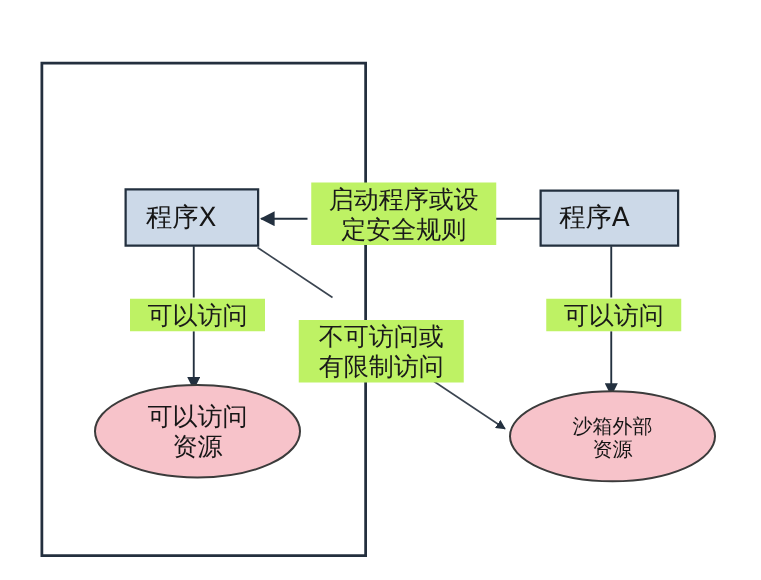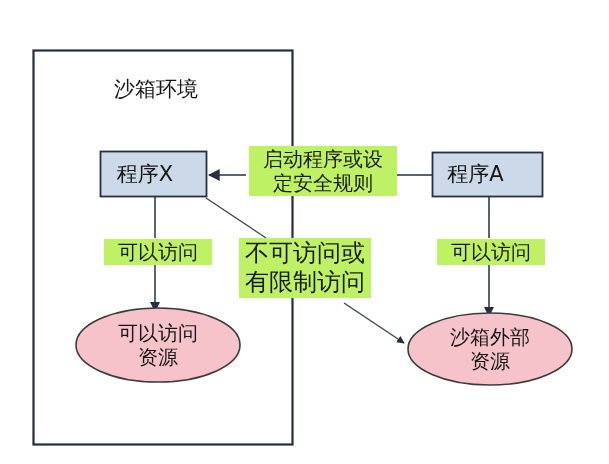--- a/index.html
+++ b/index.html
@@ -73,43 +73,42 @@
     top: 315px;
     width: 156px;
     height: 62px;
     font-size: 20px;
   }
   #resource-outside-label {
     left: 412px;
     top: 320px;
     width: 156px;
     height: 62px;
-    font-size: 20px;
-    font-family: Liberation Mono, monospace;
+    font-size: 16px;
   }
   
   #label-launch {
     left: 249px;
     top: 146px;
     width: 144px;
     font-size: 20px;
     padding: 1px 2px;
   }
   #label-access-left {
     left: 104px;
     top: 239px;
     width: 104px;
     font-size: 20px;
     padding: 1px 2px;
   }
   #label-restricted {
     left: 239px;
-    top: 238px;
+    top: 256px;
     width: 128px;
-    font-size: 24px;
+    font-size: 20px;
     padding: 1px 2px;
   }
   #label-access-right {
     left: 437px;
     top: 239px;
     width: 104px;
     font-size: 20px;
     padding: 1px 2px;
   }
 </style>
@@ -144,21 +143,20 @@
 
     <rect x="100.5" y="151.5" width="106" height="45" fill="#ccd9e8" stroke="#23303f" stroke-width="1.8"></rect>
 
     <rect x="432.5" y="152.5" width="110" height="44" fill="#ccd9e8" stroke="#23303f" stroke-width="1.8"></rect>
 
     <ellipse cx="158" cy="345" rx="82" ry="37" fill="#f7c3ca" stroke="#3b3b3b" stroke-width="1.6"></ellipse>
 
     <ellipse cx="490" cy="349" rx="82" ry="36" fill="#f7c3ca" stroke="#3b3b3b" stroke-width="1.6"></ellipse>
   </svg>
 
-  <div class="node-label" id="sandbox-title">沙箱环境</div>
 
   <div class="node-label" id="process-x-label">程序X</div>
 
   <div class="node-label" id="process-a-label">程序A</div>
 
   <div class="node-label" id="resource-inside-label">可以访问
 资源</div>
 
   <div class="node-label" id="resource-outside-label">沙箱外部
 资源</div>

